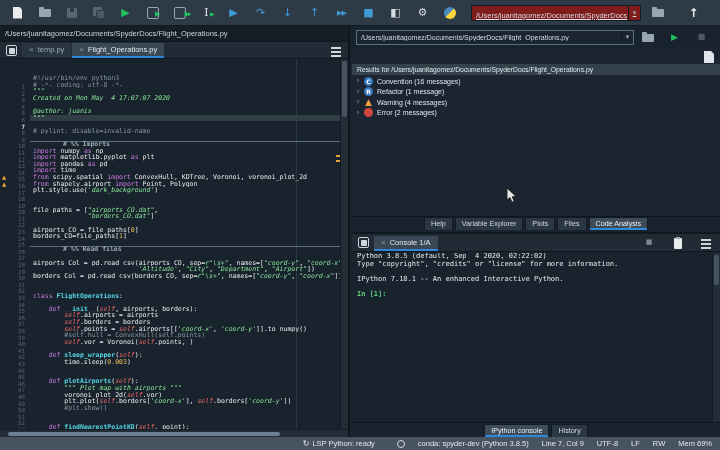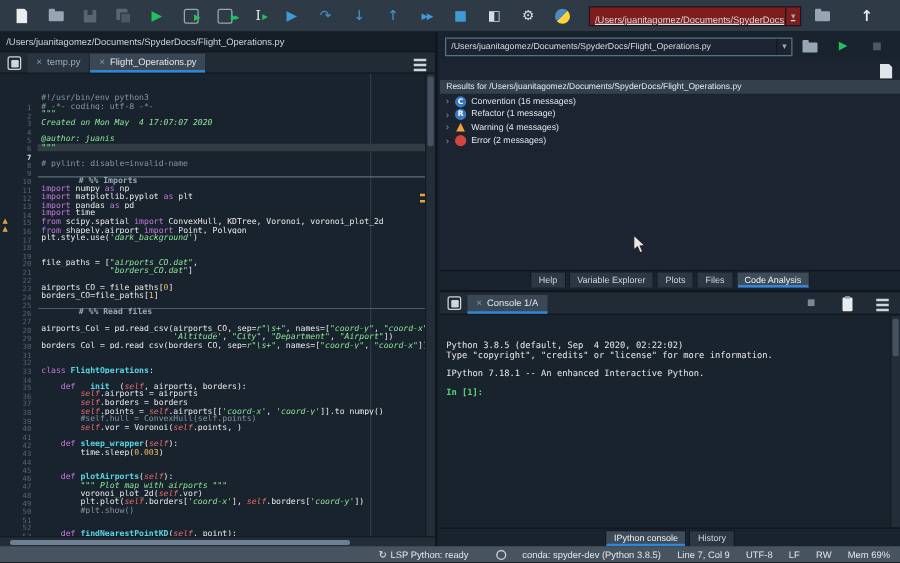--- a/index.html
+++ b/index.html
@@ -95,21 +95,21 @@
   .t-ic.error{background:#d4453c;}
   .pane-tabs{position:absolute;left:0;bottom:0;width:100%;height:16px;display:flex;
       justify-content:center;background:#19232d;border-top:1px solid #0e161e;box-sizing:border-box;}
   .btab{height:13px;padding:0 6px;margin:0 1px;background:#2b3743;border:1px solid #121a22;border-bottom:none;
       font-size:7.2px;line-height:12px;color:#cfd6dc;box-sizing:border-box;white-space:nowrap;}
   .btab.active{background:#3e4b59;box-shadow:inset 0 -2px 0 #2f87d8;color:#eef1f3;}
   
   .right-bottom{position:absolute;left:352px;top:232px;width:368px;height:205px;background:#19232d;border-top:2px solid #0e161e;box-sizing:border-box;}
   .console-tabbar{position:absolute;left:0;top:0;width:100%;height:18px;background:#202b36;display:flex;align-items:flex-end;border-bottom:1px solid #0e161e;box-sizing:border-box;}
   .console-tabbar .tbi{width:14px;height:14px;margin:0 4px 2px 4px;}
-  .console-body{position:absolute;left:0;top:19px;right:7px;bottom:15px;padding:20px 0 0 5px;overflow:hidden;}
+  .console-body{position:absolute;left:0;top:19px;right:7px;bottom:15px;padding:0 0 0 5px;overflow:hidden;}
   .cline{font-family:"DejaVu Sans Mono",monospace;font-size:7px;line-height:7.5px;white-space:pre;color:#e8eaec;}
   .prompt{color:#5fd27e;font-weight:bold;}
   .console-vscroll{position:absolute;right:0;top:19px;bottom:15px;width:7px;background:#222d37;border-left:1px solid #121a22;}
   .console-tabs{position:absolute;left:0;bottom:0;width:100%;height:15px;display:flex;align-items:flex-end;justify-content:center;background:#19232d;border-top:1px solid #0e161e;box-sizing:border-box;}
   
   .statusbar{position:absolute;left:0;top:437px;width:720px;height:13px;background:#47545f;display:flex;
       align-items:center;justify-content:flex-end;gap:13px;padding-right:8px;box-sizing:border-box;font-size:7.5px;color:#e2e7eb;}
   .sb-item{display:flex;align-items:center;gap:3px;white-space:nowrap;}
   .sb-ic{font-size:8px;display:flex;align-items:center;}
   

